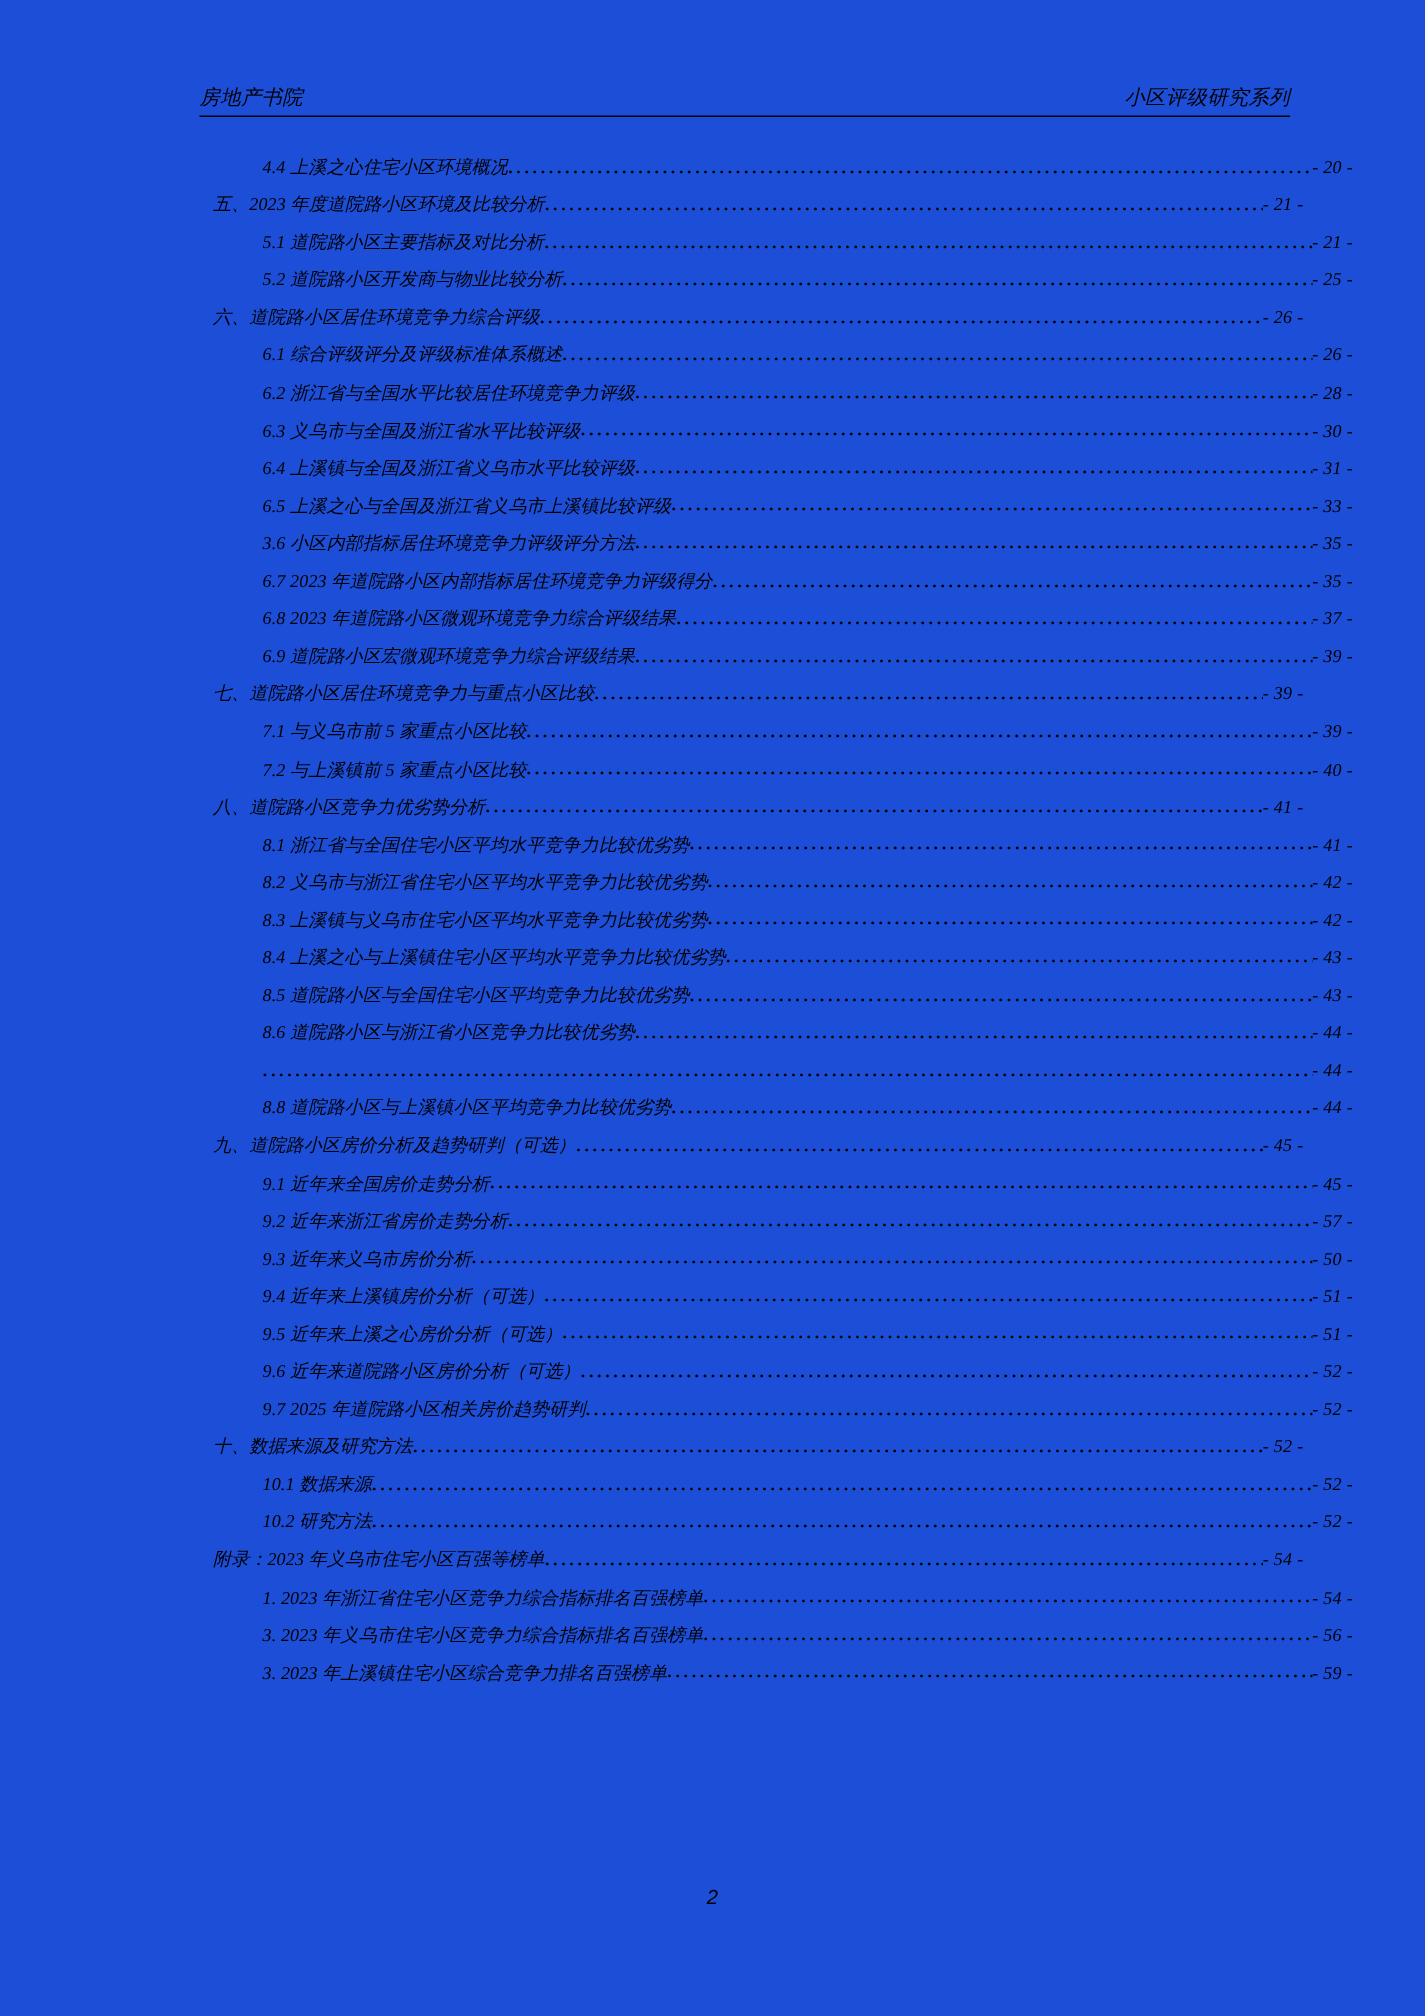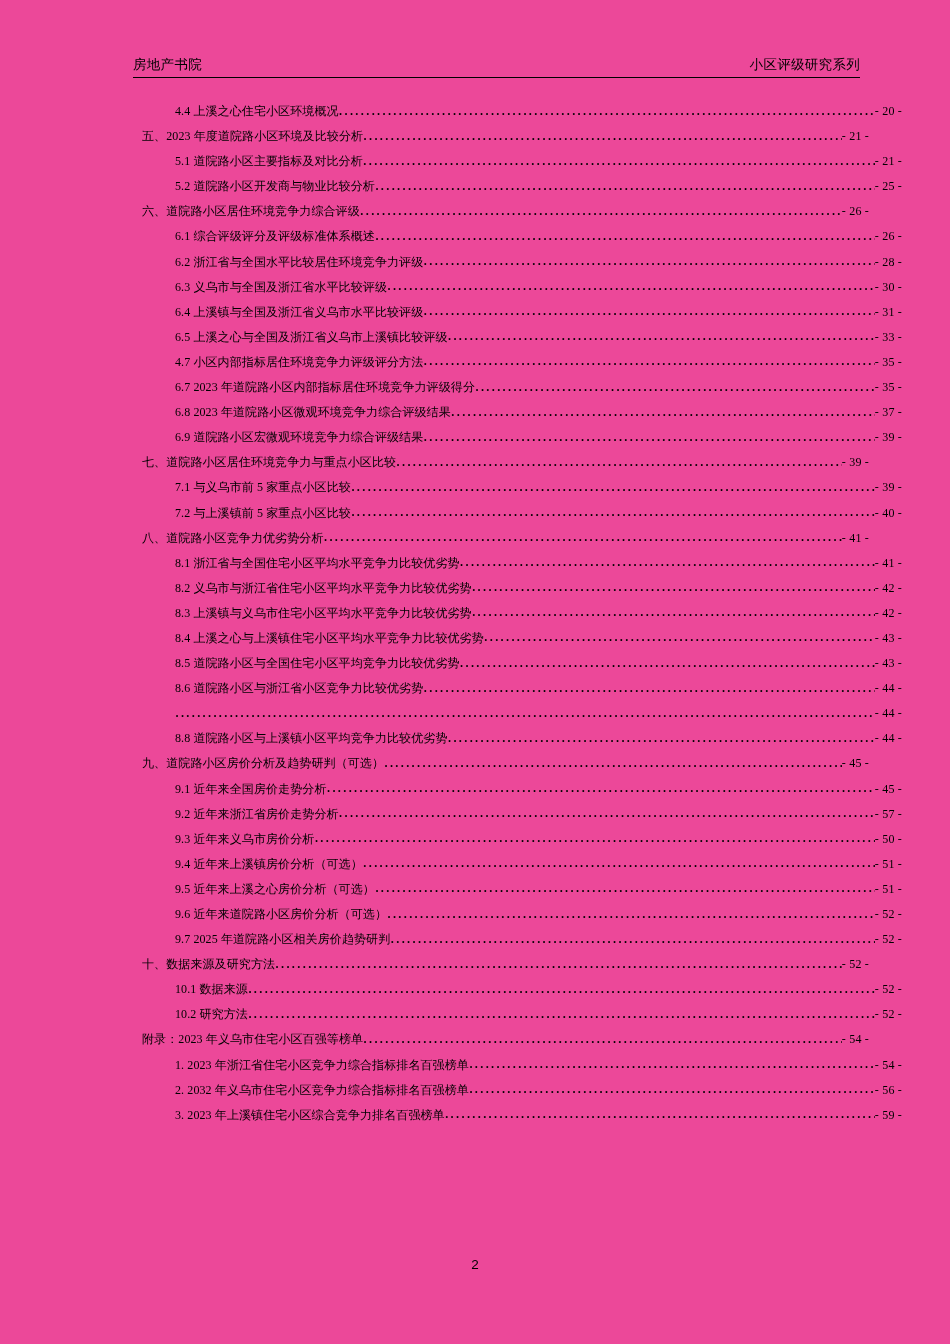--- a/index.html
+++ b/index.html
@@ -10,23 +10,24 @@
   body {
     font-family: "Liberation Serif", "DejaVu Serif", serif;
     color: #000000;
     -webkit-font-smoothing: antialiased;
   }
   .page {
     position: relative;
     width: 950px;
     height: 1344px;
     margin: 0 auto;
-    background: #ec4899;
+    background: #1d4ed8;
     box-sizing: border-box;
     overflow: hidden;
+    font-style: italic;
   }
 
   
   .page-header {
     position: absolute;
     top: 57px;
     left: 133px;
     width: 727px;
     display: flex;
     align-items: flex-end;
@@ -159,21 +160,21 @@
         <span class="toc-title">6.4  上溪镇与全国及浙江省义乌市水平比较评级</span>
         <span class="toc-leader"></span>
         <span class="toc-page">- 31 -</span>
       </div>
       <div class="toc-entry lvl-2">
         <span class="toc-title">6.5  上溪之心与全国及浙江省义乌市上溪镇比较评级</span>
         <span class="toc-leader"></span>
         <span class="toc-page">- 33 -</span>
       </div>
       <div class="toc-entry lvl-2">
-        <span class="toc-title">4.7  小区内部指标居住环境竞争力评级评分方法</span>
+        <span class="toc-title">3.6  小区内部指标居住环境竞争力评级评分方法</span>
         <span class="toc-leader"></span>
         <span class="toc-page">- 35 -</span>
       </div>
       <div class="toc-entry lvl-2">
         <span class="toc-title">6.7 2023 年道院路小区内部指标居住环境竞争力评级得分</span>
         <span class="toc-leader"></span>
         <span class="toc-page">- 35 -</span>
       </div>
       <div class="toc-entry lvl-2">
         <span class="toc-title">6.8 2023 年道院路小区微观环境竞争力综合评级结果</span>
@@ -303,21 +304,21 @@
         <span class="toc-title">附录：2023 年义乌市住宅小区百强等榜单</span>
         <span class="toc-leader"></span>
         <span class="toc-page">- 54 -</span>
       </div>
       <div class="toc-entry lvl-appnum">
         <span class="toc-title">1.  2023 年浙江省住宅小区竞争力综合指标排名百强榜单</span>
         <span class="toc-leader"></span>
         <span class="toc-page">- 54 -</span>
       </div>
       <div class="toc-entry lvl-appnum">
-        <span class="toc-title">2.  2032 年义乌市住宅小区竞争力综合指标排名百强榜单</span>
+        <span class="toc-title">3.  2023 年义乌市住宅小区竞争力综合指标排名百强榜单</span>
         <span class="toc-leader"></span>
         <span class="toc-page">- 56 -</span>
       </div>
       <div class="toc-entry lvl-appnum">
         <span class="toc-title">3.  2023 年上溪镇住宅小区综合竞争力排名百强榜单</span>
         <span class="toc-leader"></span>
         <span class="toc-page">- 59 -</span>
       </div>
     </div>
 

